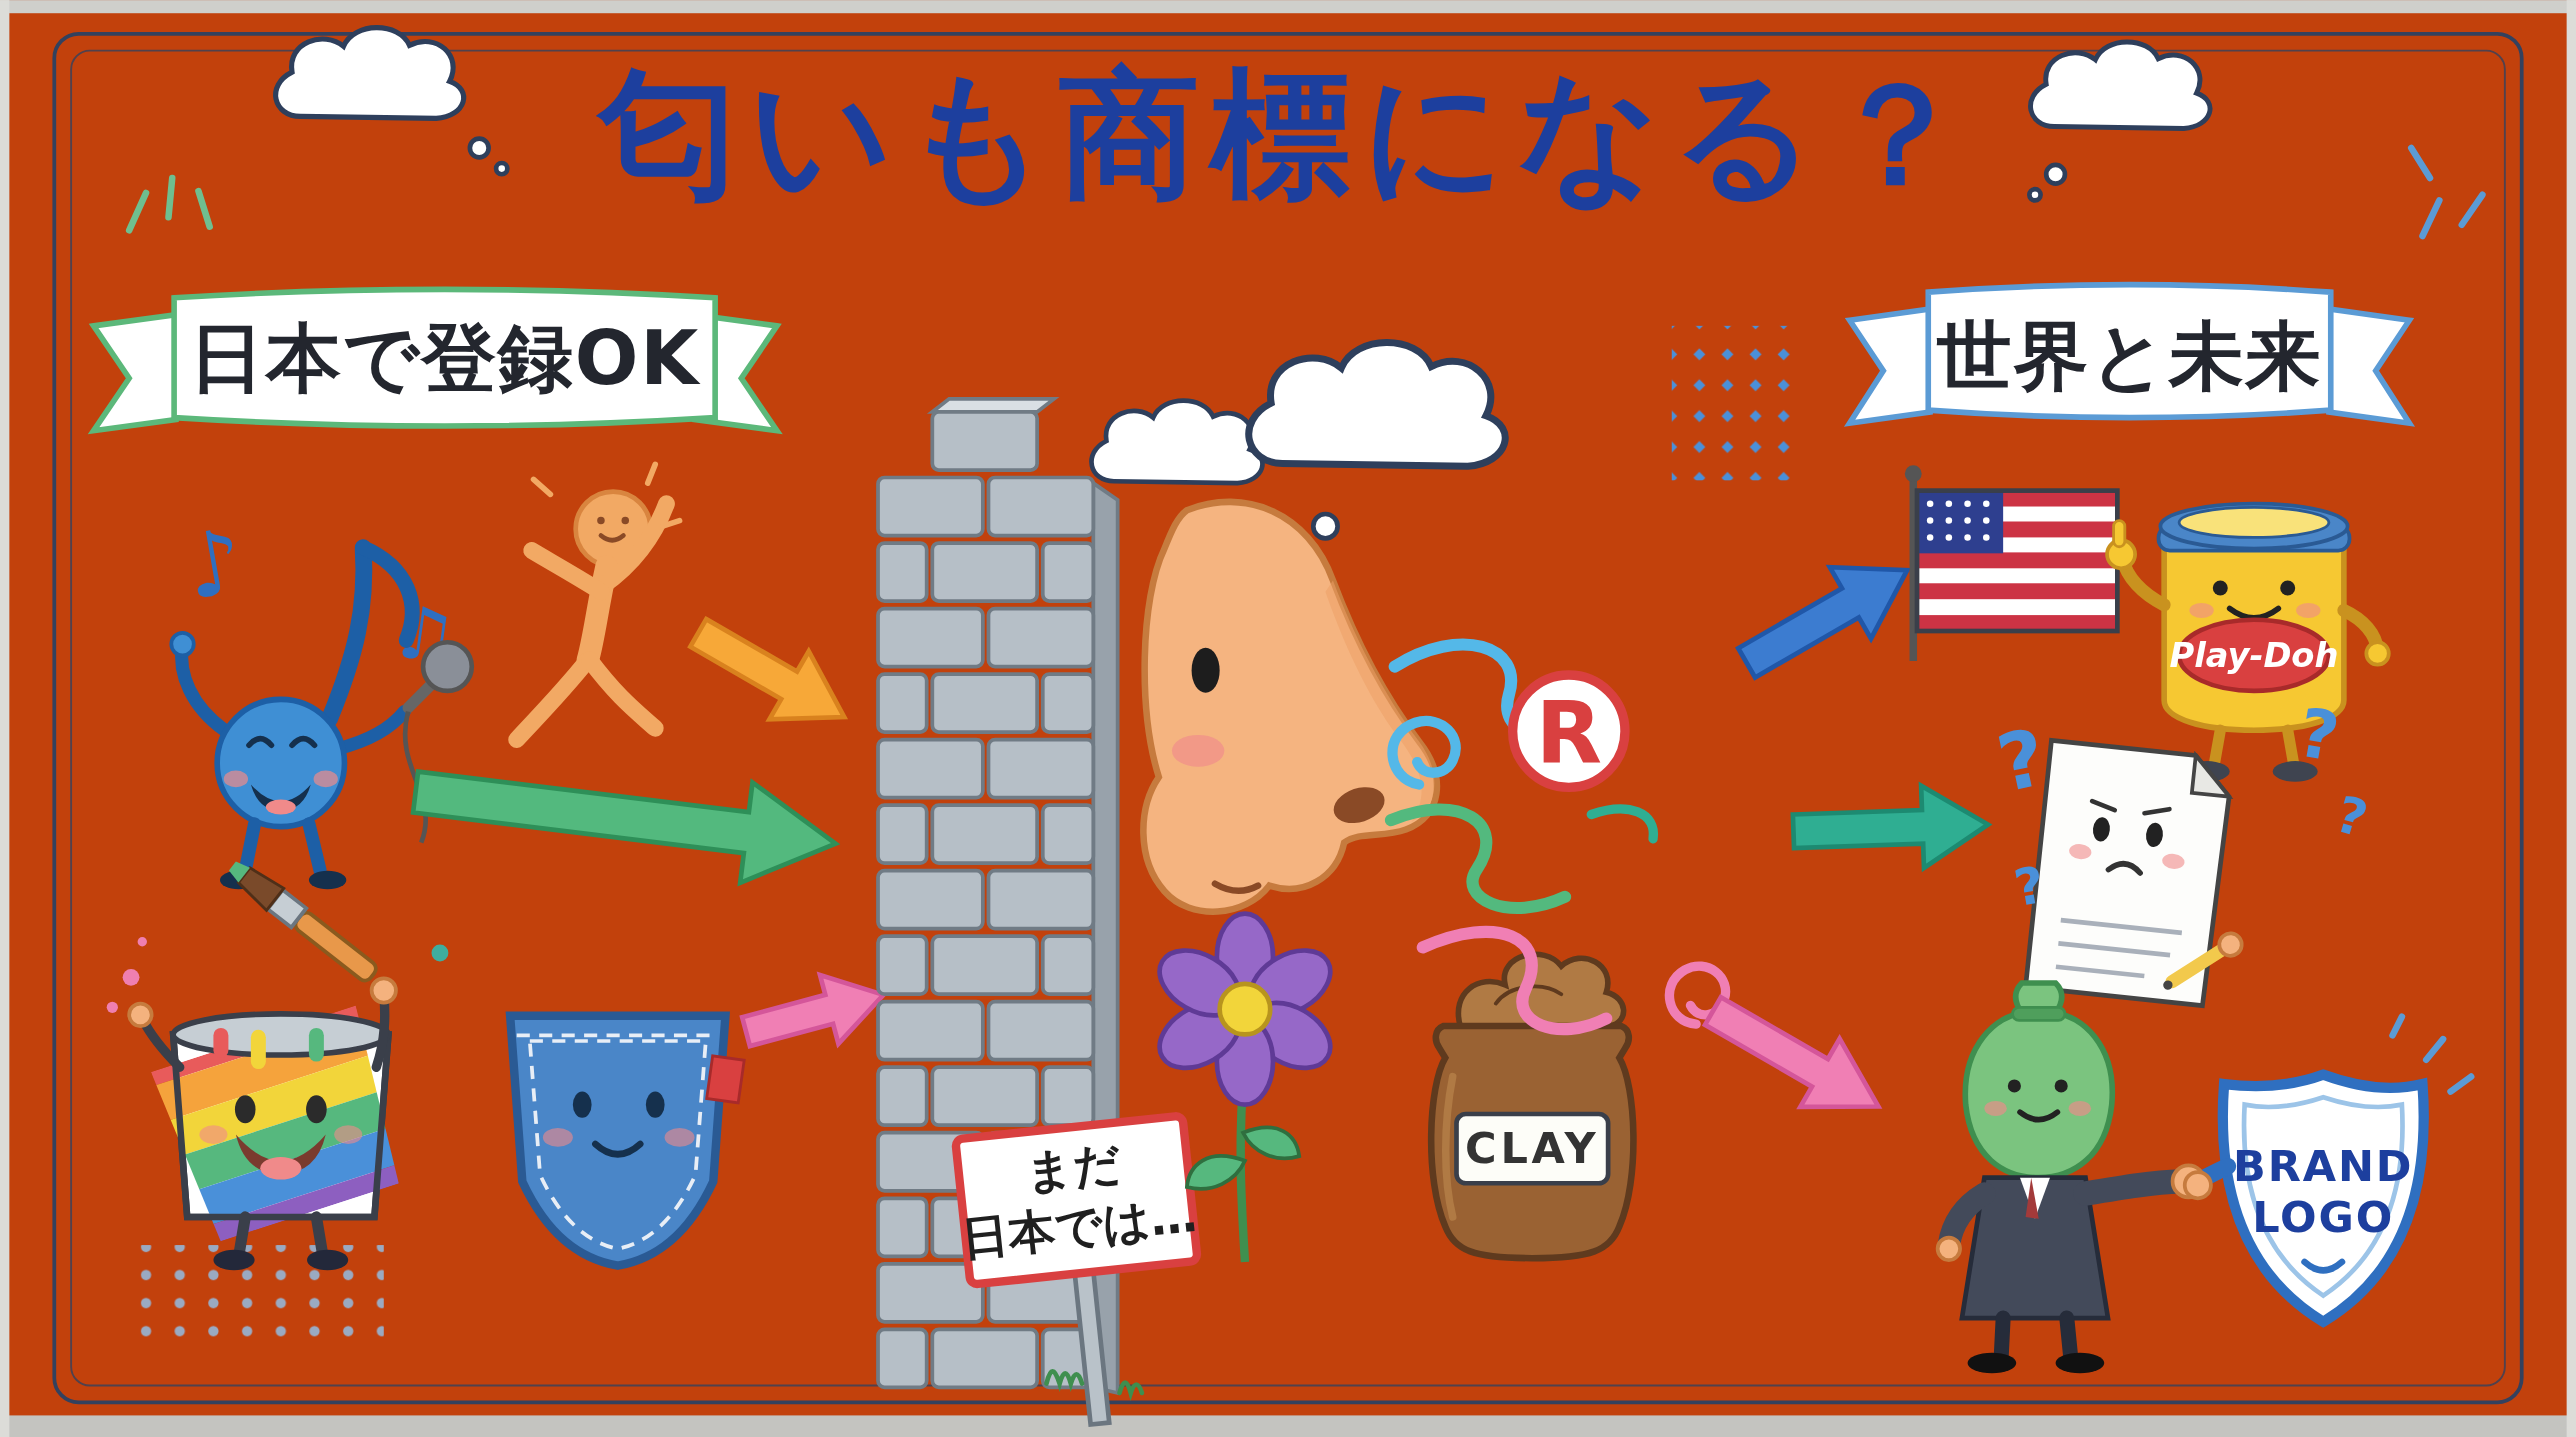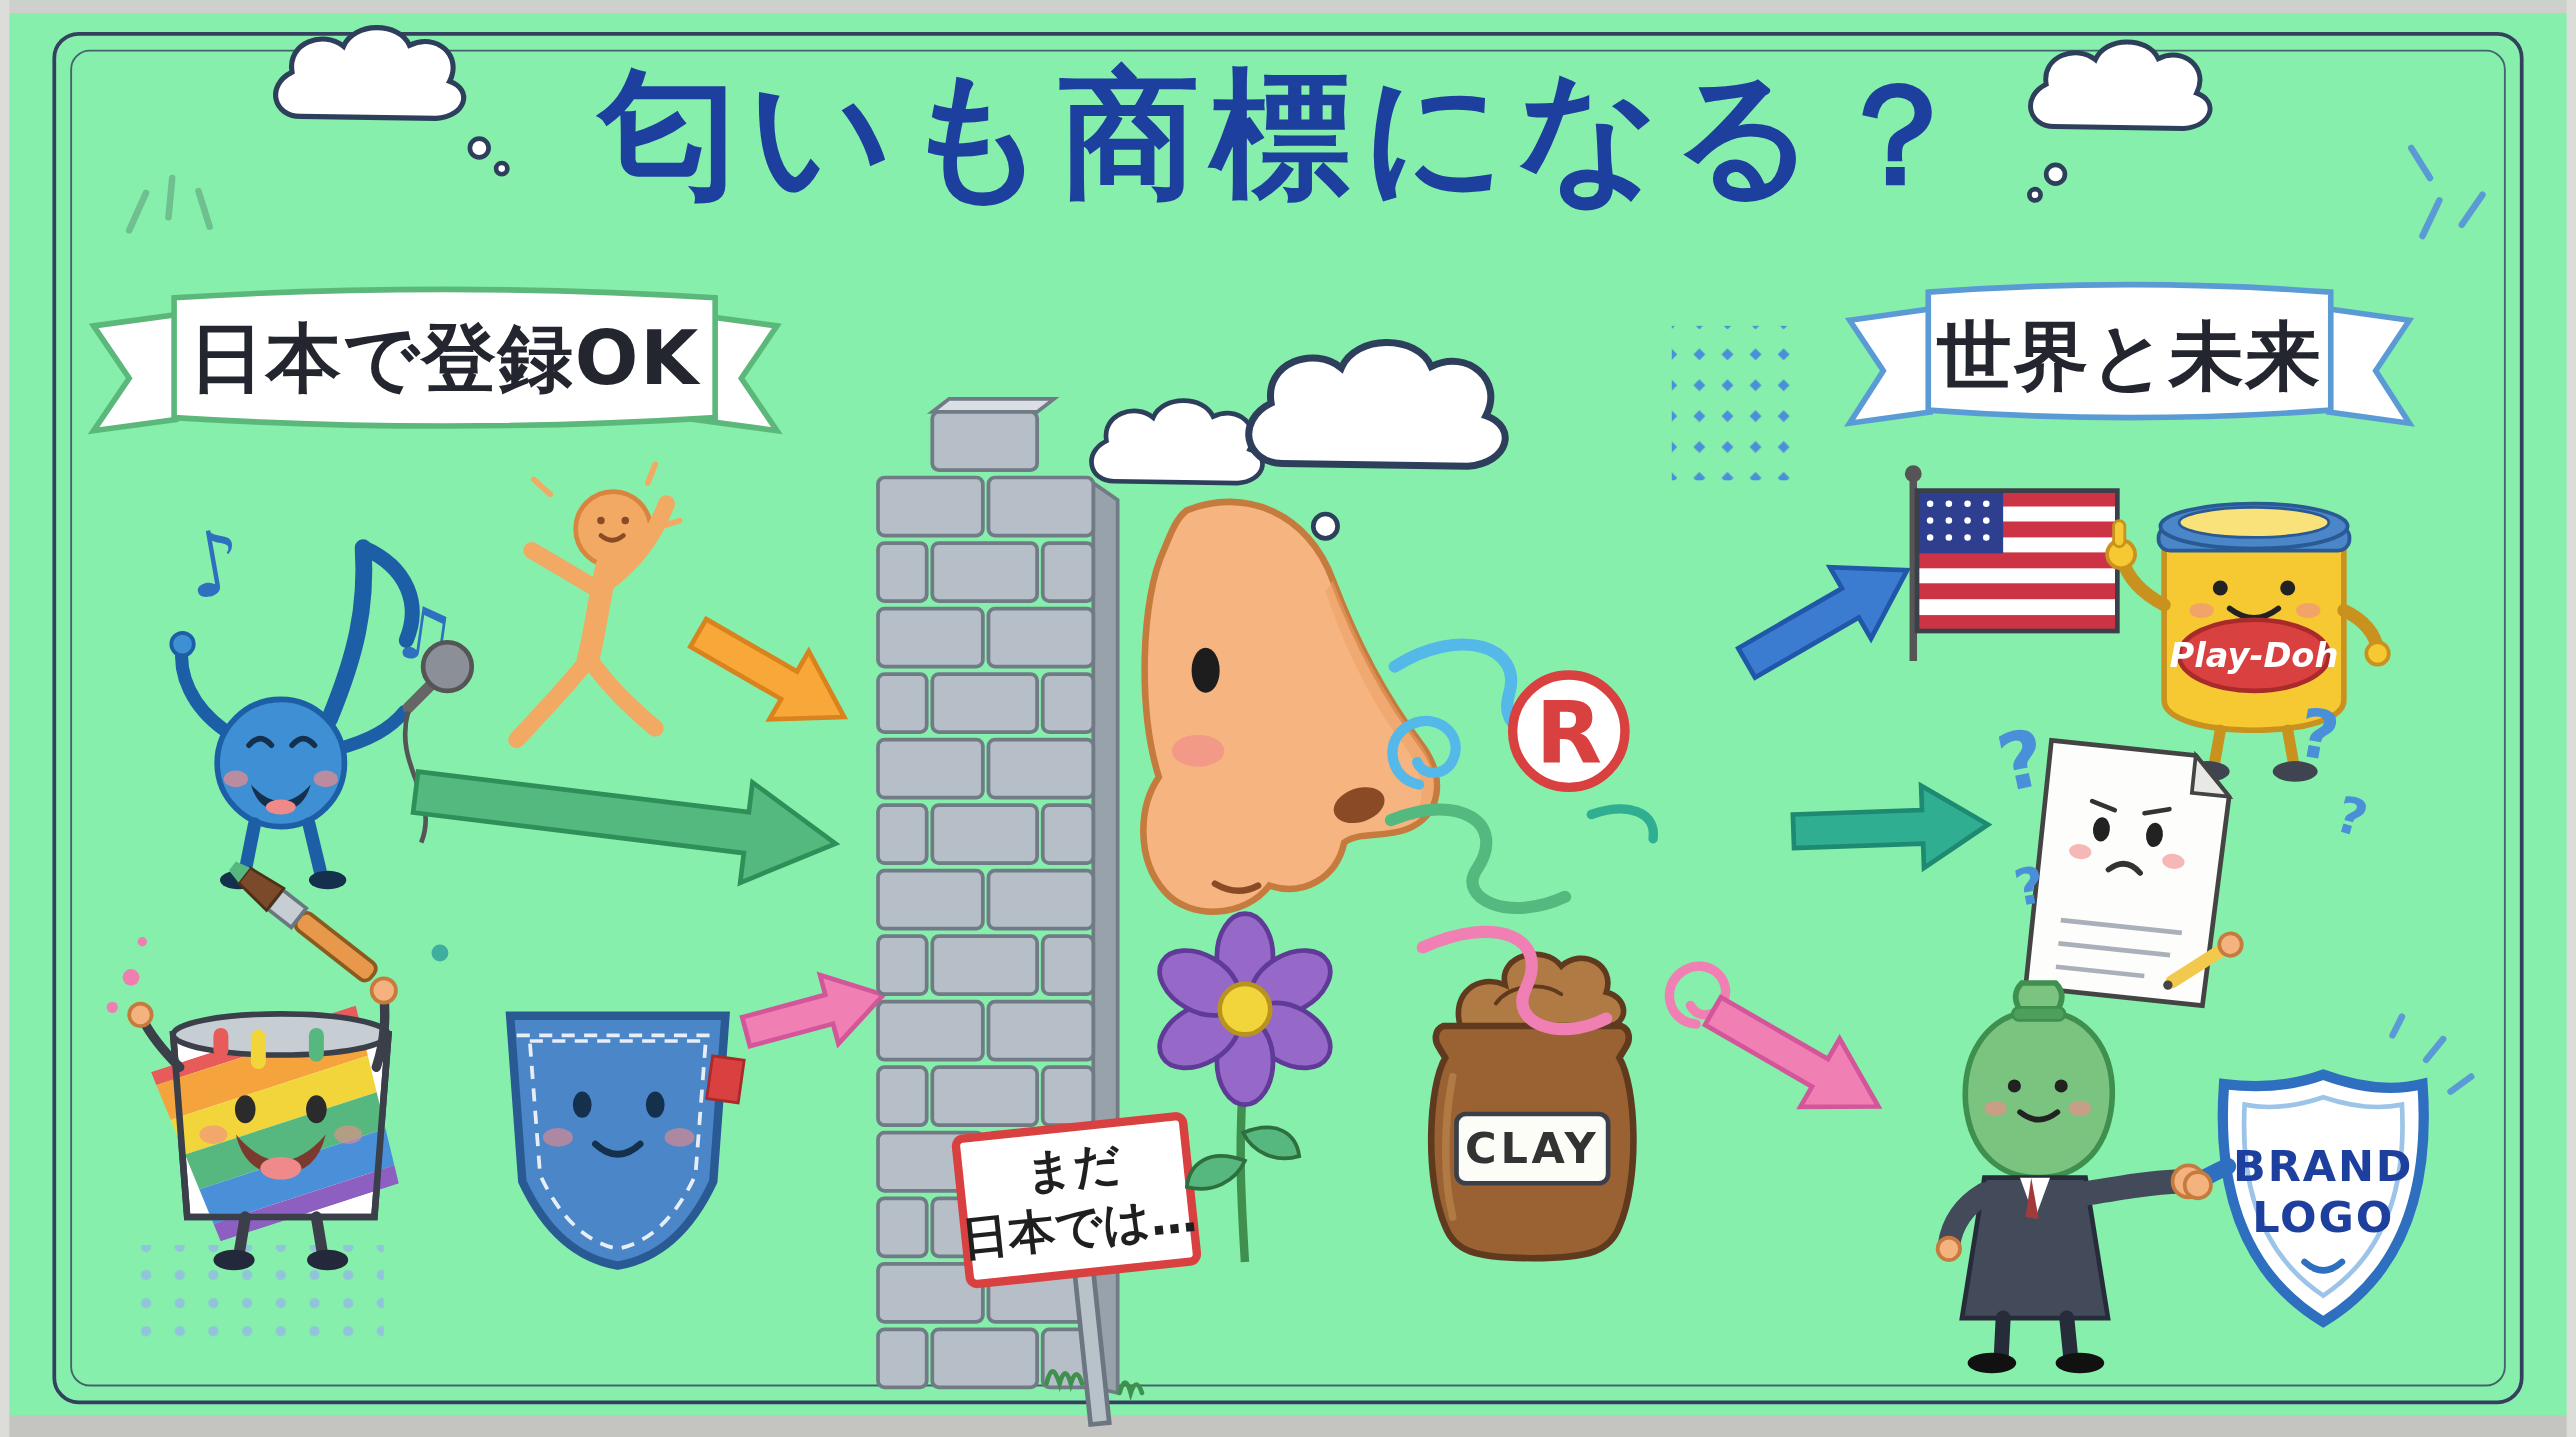--- a/index.html
+++ b/index.html
@@ -1,16 +1,16 @@
 <!DOCTYPE html>
 <html style="font-size:15px"><head>
 <meta charset="utf-8">
 <style>
   html,body{margin:0;padding:0;background:#b9b9b5;}
-  .board{position:relative;width:2576px;height:1438px;background:#86efac;overflow:hidden;}
+  .board{position:relative;width:2576px;height:1438px;background:#c2410c;overflow:hidden;}
   .board > svg{position:absolute;left:0;top:0;}
   text{font-family:"DejaVu Sans",sans-serif;}
   .title-text{font-size:150px;font-weight:bold;fill:#1d3f9e;letter-spacing:12px;}
   .banner-text{font-size:80px;font-weight:bold;fill:#23262e;letter-spacing:2px;}
   .sign-text{font-size:50px;font-weight:bold;fill:#1f1f1f;}
   .clay-text{font-size:46px;font-weight:bold;fill:#333;letter-spacing:4px;}
   .playdoh-text{font-size:36px;font-weight:bold;font-style:italic;fill:#fff;}
   .shield-text{font-size:46px;font-weight:bold;fill:#1d3f9e;letter-spacing:2px;}
   .r-text{font-size:92px;font-weight:bold;fill:#d94040;}
   .qmark{font-weight:bold;fill:#4a90d9;}

